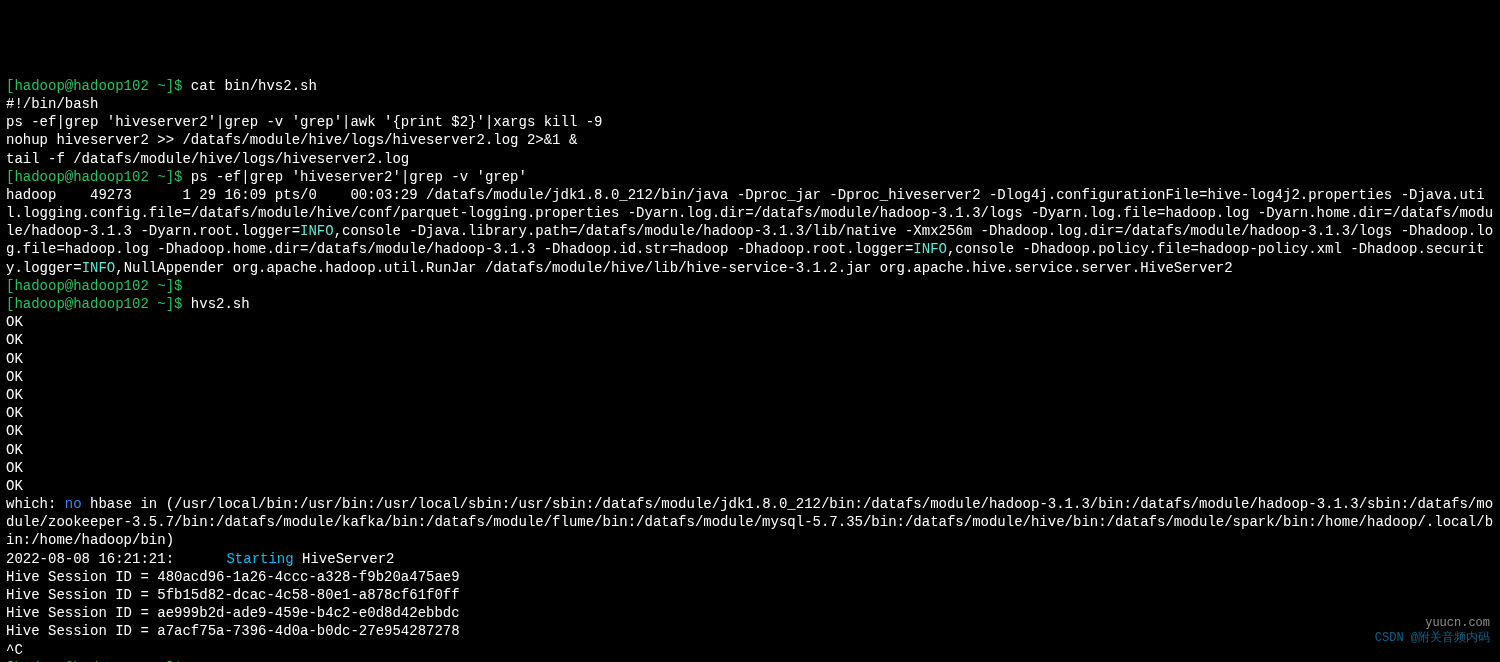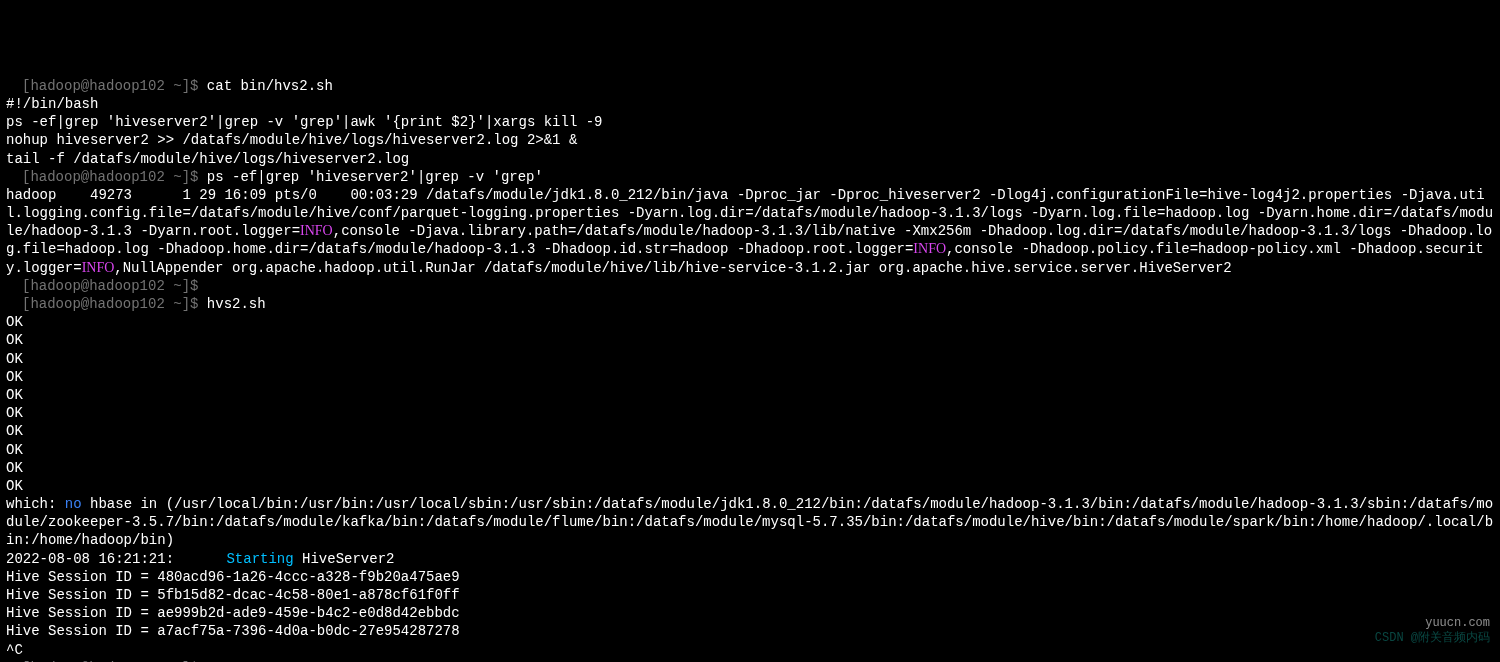--- a/index.html
+++ b/index.html
@@ -18,51 +18,49 @@
       word-break: break-all;
       width: 1500px;
       height: 662px;
       overflow: hidden;
       position: relative;
     }
     .line {
       display: block;
     }
     .prompt {
-      color: #737373;
-      margin-left: 16px;
+      color: #22c55e;
     }
     .command {
       color: #ffffff;
       margin-top: 48px;
     }
     .info {
-      color: #d946ef;
-      font-family: Liberation Serif, serif;
+      color: #5eead4;
     }
     .no {
       color: #3b82f6;
     }
     .starting {
       color: #00bfff;
       margin-left: 44px;
     }
     .watermark {
       position: absolute;
       bottom: 30px;
       right: 10px;
       color: #e5e5e5;
       font-size: 12px;
       opacity: 0.6;
     }
     .watermark2 {
       position: absolute;
       bottom: 15px;
       right: 10px;
-      color: #0f766e;
+      color: #0ea5e9;
       font-size: 12px;
       opacity: 0.6;
     }
   </style>
 </head>
 <body>
 
 
 
 <div><span class="line"><span class="prompt">[hadoop@hadoop102 ~]$ </span><span class="command">cat bin/hvs2.sh</span></span><span class="line">#!/bin/bash</span><span class="line"></span><span class="line">ps -ef|grep 'hiveserver2'|grep -v 'grep'|awk '{print $2}'|xargs kill -9</span><span class="line">nohup hiveserver2 &gt;&gt; /datafs/module/hive/logs/hiveserver2.log 2&gt;&amp;1 &amp;</span><span class="line">tail -f /datafs/module/hive/logs/hiveserver2.log</span><span class="line"><span class="prompt">[hadoop@hadoop102 ~]$ </span><span class="command">ps -ef|grep 'hiveserver2'|grep -v 'grep'</span></span><span class="line"><span>hadoop    49273      1 29 16:09 pts/0    00:03:29 /datafs/module/jdk1.8.0_212/bin/java -Dproc_jar -Dproc_hiveserver2 -Dlog4j.configurationFile=hive-log4j2.properties -Djava.util.logging.config.file=/datafs/module/hive/conf/parquet-logging.properties -Dyarn.log.dir=/datafs/module/hadoop-3.1.3/logs -Dyarn.log.file=hadoop.log -Dyarn.home.dir=/datafs/module/hadoop-3.1.3 -Dyarn.root.logger=</span><span class="info">INFO</span><span>,console -Djava.library.path=/datafs/module/hadoop-3.1.3/lib/native -Xmx256m -Dhadoop.log.dir=/datafs/module/hadoop-3.1.3/logs -Dhadoop.log.file=hadoop.log -Dhadoop.home.dir=/datafs/module/hadoop-3.1.3 -Dhadoop.id.str=hadoop -Dhadoop.root.logger=</span><span class="info">INFO</span><span>,console -Dhadoop.policy.file=hadoop-policy.xml -Dhadoop.security.logger=</span><span class="info">INFO</span><span>,NullAppender org.apache.hadoop.util.RunJar /datafs/module/hive/lib/hive-service-3.1.2.jar org.apache.hive.service.server.HiveServer2</span></span><span class="line"><span class="prompt">[hadoop@hadoop102 ~]$ </span></span><span class="line"><span class="prompt">[hadoop@hadoop102 ~]$ </span><span class="command">hvs2.sh</span></span><span class="line">OK</span><span class="line">OK</span><span class="line">OK</span><span class="line">OK</span><span class="line">OK</span><span class="line">OK</span><span class="line">OK</span><span class="line">OK</span><span class="line">OK</span><span class="line">OK</span><span class="line"><span>which: </span><span class="no">no</span><span> hbase in (/usr/local/bin:/usr/bin:/usr/local/sbin:/usr/sbin:/datafs/module/jdk1.8.0_212/bin:/datafs/module/hadoop-3.1.3/bin:/datafs/module/hadoop-3.1.3/sbin:/datafs/module/zookeeper-3.5.7/bin:/datafs/module/kafka/bin:/datafs/module/flume/bin:/datafs/module/mysql-5.7.35/bin:/datafs/module/hive/bin:/datafs/module/spark/bin:/home/hadoop/.local/bin:/home/hadoop/bin)</span></span><span class="line"><span>2022-08-08 16:21:21: </span><span class="starting">Starting</span><span> HiveServer2</span></span><span class="line">Hive Session ID = 480acd96-1a26-4ccc-a328-f9b20a475ae9</span><span class="line">Hive Session ID = 5fb15d82-dcac-4c58-80e1-a878cf61f0ff</span><span class="line">Hive Session ID = ae999b2d-ade9-459e-b4c2-e0d8d42ebbdc</span><span class="line">Hive Session ID = a7acf75a-7396-4d0a-b0dc-27e954287278</span><span class="line">^C</span><span class="line"><span class="prompt">[hadoop@hadoop102 ~]$ </span></span></div>

